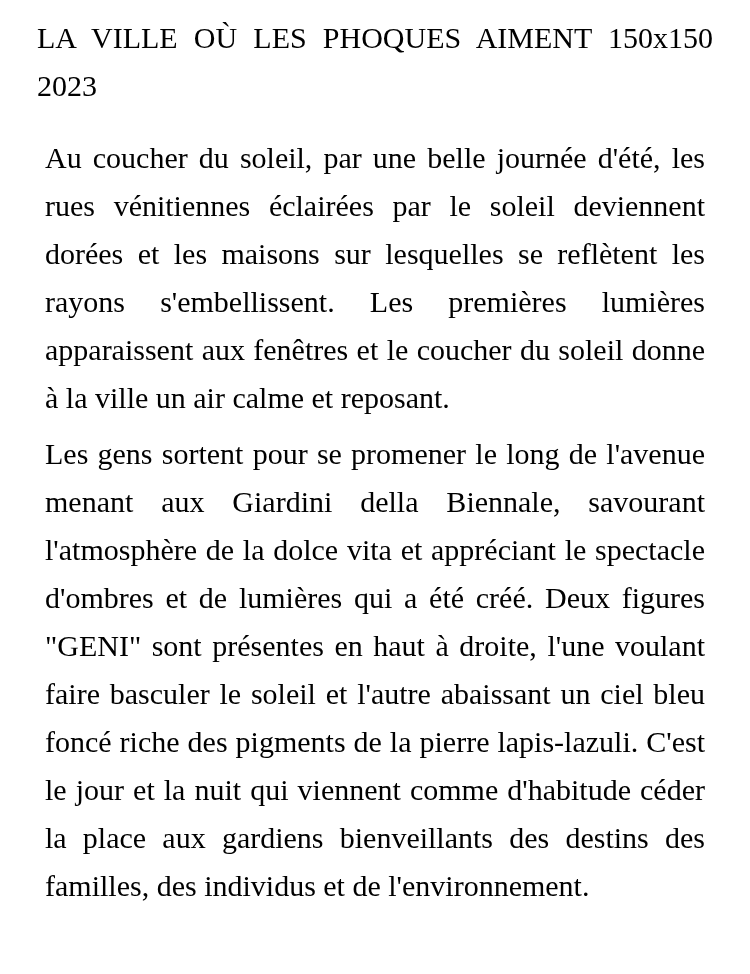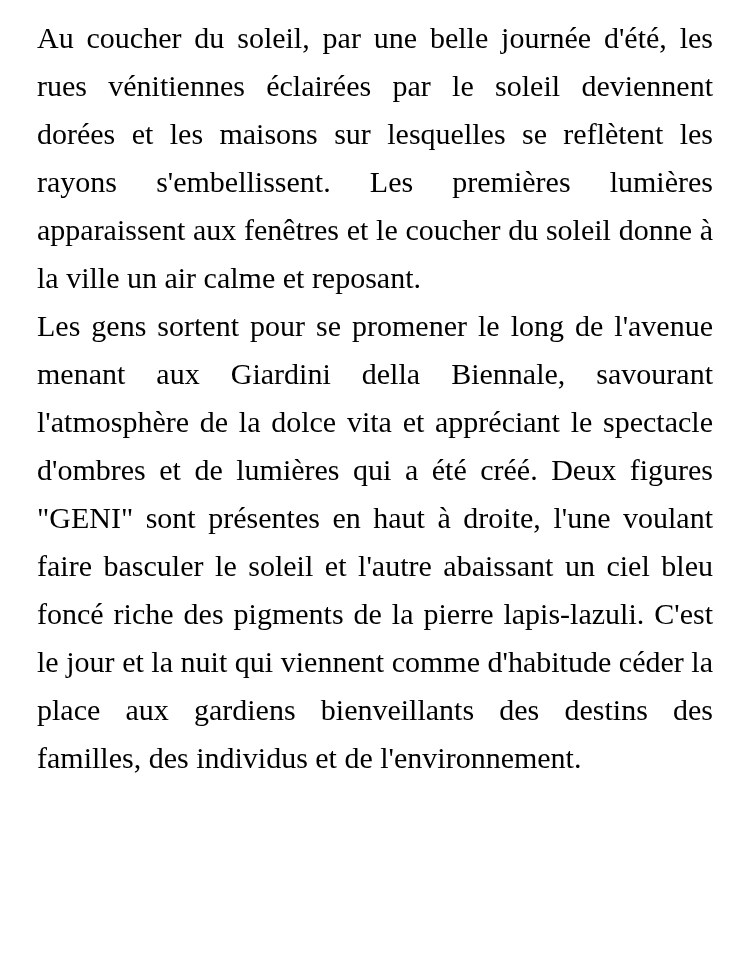--- a/index.html
+++ b/index.html
@@ -29,25 +29,26 @@
     line-height: 48px;
     text-align: justify;
     margin: 0 0 24px 0;
     color: #000000;
   }
 
   .para {
     font-size: 30px;
     line-height: 48px;
     text-align: justify;
-    margin: 0;
+    margin: 8px;
     color: #000000;
   }
 </style>
 </head>
 <body>
 
 <div class="page">
+  <h1 class="title">LA VILLE OÙ LES PHOQUES AIMENT 150x150 2023</h1>
 
   <p class="para">Au coucher du soleil, par une belle journée d'été, les rues vénitiennes éclairées par le soleil deviennent dorées et les maisons sur lesquelles se reflètent les rayons s'embellissent. Les premières lumières apparaissent aux fenêtres et le coucher du soleil donne à la ville un air calme et reposant.</p>
 
   <p class="para">Les gens sortent pour se promener le long de l'avenue menant aux Giardini della Biennale, savourant l'atmosphère de la dolce vita et appréciant le spectacle d'ombres et de lumières qui a été créé. Deux figures "GENI" sont présentes en haut à droite, l'une voulant faire basculer le soleil et l'autre abaissant un ciel bleu foncé riche des pigments de la pierre lapis-lazuli. C'est le jour et la nuit qui viennent comme d'habitude céder la place aux gardiens bienveillants des destins des familles, des individus et de l'environnement.</p>
 </div>
 
 </body></html>

